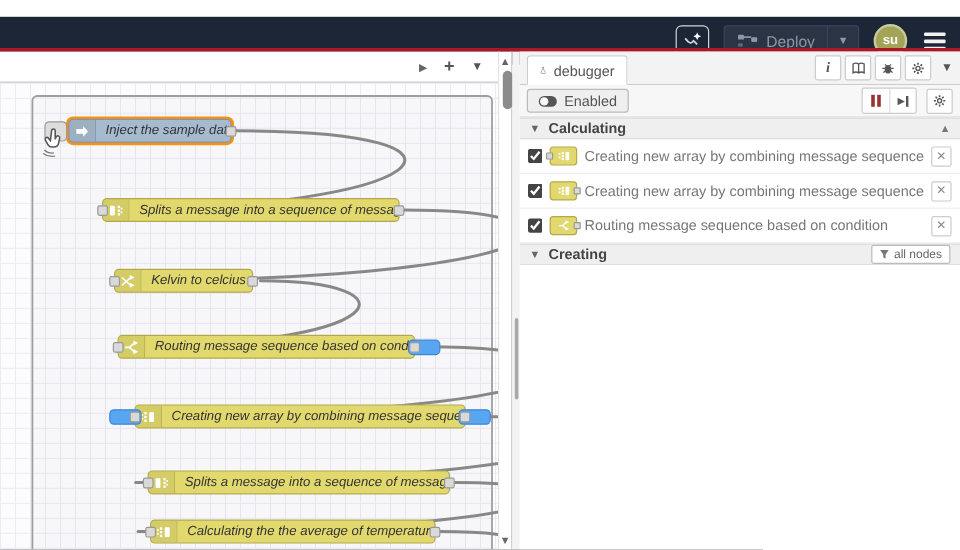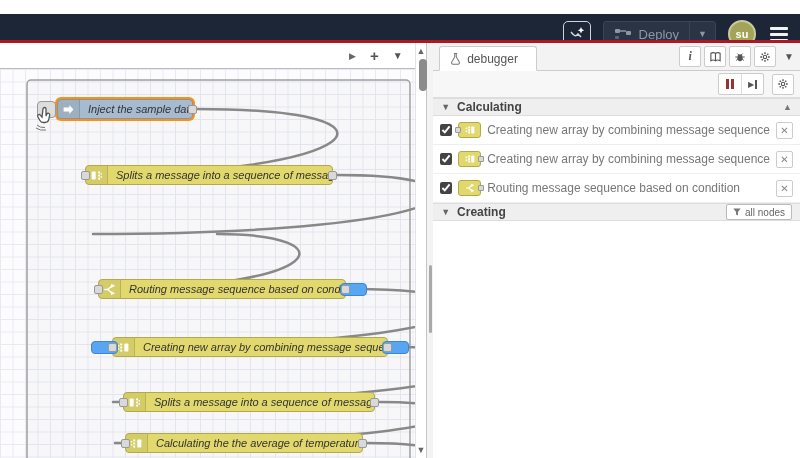--- a/index.html
+++ b/index.html
@@ -92,21 +92,21 @@
 
   
   .sidebar { flex:1; background:#fff; display:flex; flex-direction:column; font-size:12px; color:#555; }
   .sb-tabbar {
     height:28px; background:#f3f3f3; border-bottom:1px solid #ccc;
     display:flex; align-items:flex-end; padding:0 6px; gap:4px;
   }
   .sb-tab {
     height:25px; background:#fff; border:1px solid #ccc; border-bottom:1px solid #fff;
     border-radius:3px 3px 0 0; display:flex; align-items:center; gap:6px; padding:0 10px;
-    margin-bottom:-1px; color:#555; width:98px;
+    margin-bottom:-1px; color:#555; width:84px;
   }
   .sb-iconbtns { margin-left:auto; display:flex; gap:3px; align-items:center; margin-bottom:3px; }
   .sq-btn {
     width:22px; height:21px; border:1px solid #ccc; border-radius:2px; background:#fff;
     display:flex; align-items:center; justify-content:center; color:#555;
   }
   .sb-caret { margin-left:5px; font-size:10px; color:#555; }
   .sb-toolbar {
     height:27px; background:#f7f7f7; border-bottom:1px solid #ddd;
     display:flex; align-items:center; padding:0 6px; gap:6px;
@@ -240,20 +240,32 @@
                   <rect x="13" y="5" width="1.8" height="1.8"></rect>
                   <rect x="13" y="8.8" width="1.8" height="1.8"></rect>
                 </g>
               </svg>
           </div>
           <div class="lbl">Splits a message into a sequence of messages.</div>
           <div class="port in"></div>
           <div class="port out"></div>
         </div>
 
+        <div class="node node-yellow" style="left:95px; top:155px; width:116px;">
+          <div class="iconbox">
+            <svg width="13" height="13" viewBox="0 0 16 16" stroke="#fff" stroke-width="1.6" fill="#fff">
+              <path d="M2 4 L11 12 M2 12 L11 4" fill="none"></path>
+              <path d="M10 1.5 L15 4 L10 6.5 z" stroke="none"></path>
+              <path d="M10 9.5 L15 12 L10 14.5 z" stroke="none"></path>
+            </svg>
+          </div>
+          <div class="lbl">Kelvin to celcius</div>
+          <div class="port in"></div>
+          <div class="port out"></div>
+        </div>
 
         <div class="node node-yellow" style="left:98px; top:210px; width:248px;">
           <div class="iconbox">
             <svg width="13" height="13" viewBox="0 0 16 16" stroke="#fff" stroke-width="1.6" fill="#fff">
               <path d="M1.5 8 H6 M6 8 L11 3.5 M6 8 L11 12.5" fill="none"></path>
               <path d="M10 1 L15 3.5 L10 6 z" stroke="none"></path>
               <path d="M10 10 L15 12.5 L10 15 z" stroke="none"></path>
             </svg>
           </div>
           <div class="lbl">Routing message sequence based on condition</div>
@@ -360,20 +372,24 @@
               <g stroke="#555" stroke-width="1.6">
                   <path d="M7 1.5 V3.5 M7 10.5 V12.5 M1.5 7 H3.5 M10.5 7 H12.5 M3.1 3.1 L4.5 4.5 M9.5 9.5 L10.9 10.9 M10.9 3.1 L9.5 4.5 M4.5 9.5 L3.1 10.9"></path>
                 </g>
             </svg>
           </div>
           <span class="sb-caret">▼</span>
         </div>
       </div>
 
       <div class="sb-toolbar">
+        <div class="enabled-btn">
+          <span class="toggle-glyph"></span>
+          <span>Enabled</span>
+        </div>
         <div class="right">
           <div class="pausestep">
             <div class="ps-seg">
               <span class="pause-glyph">
                   <i></i>
                   <i></i>
                 </span>
             </div>
             <div class="ps-seg">
               <span class="step-glyph">

